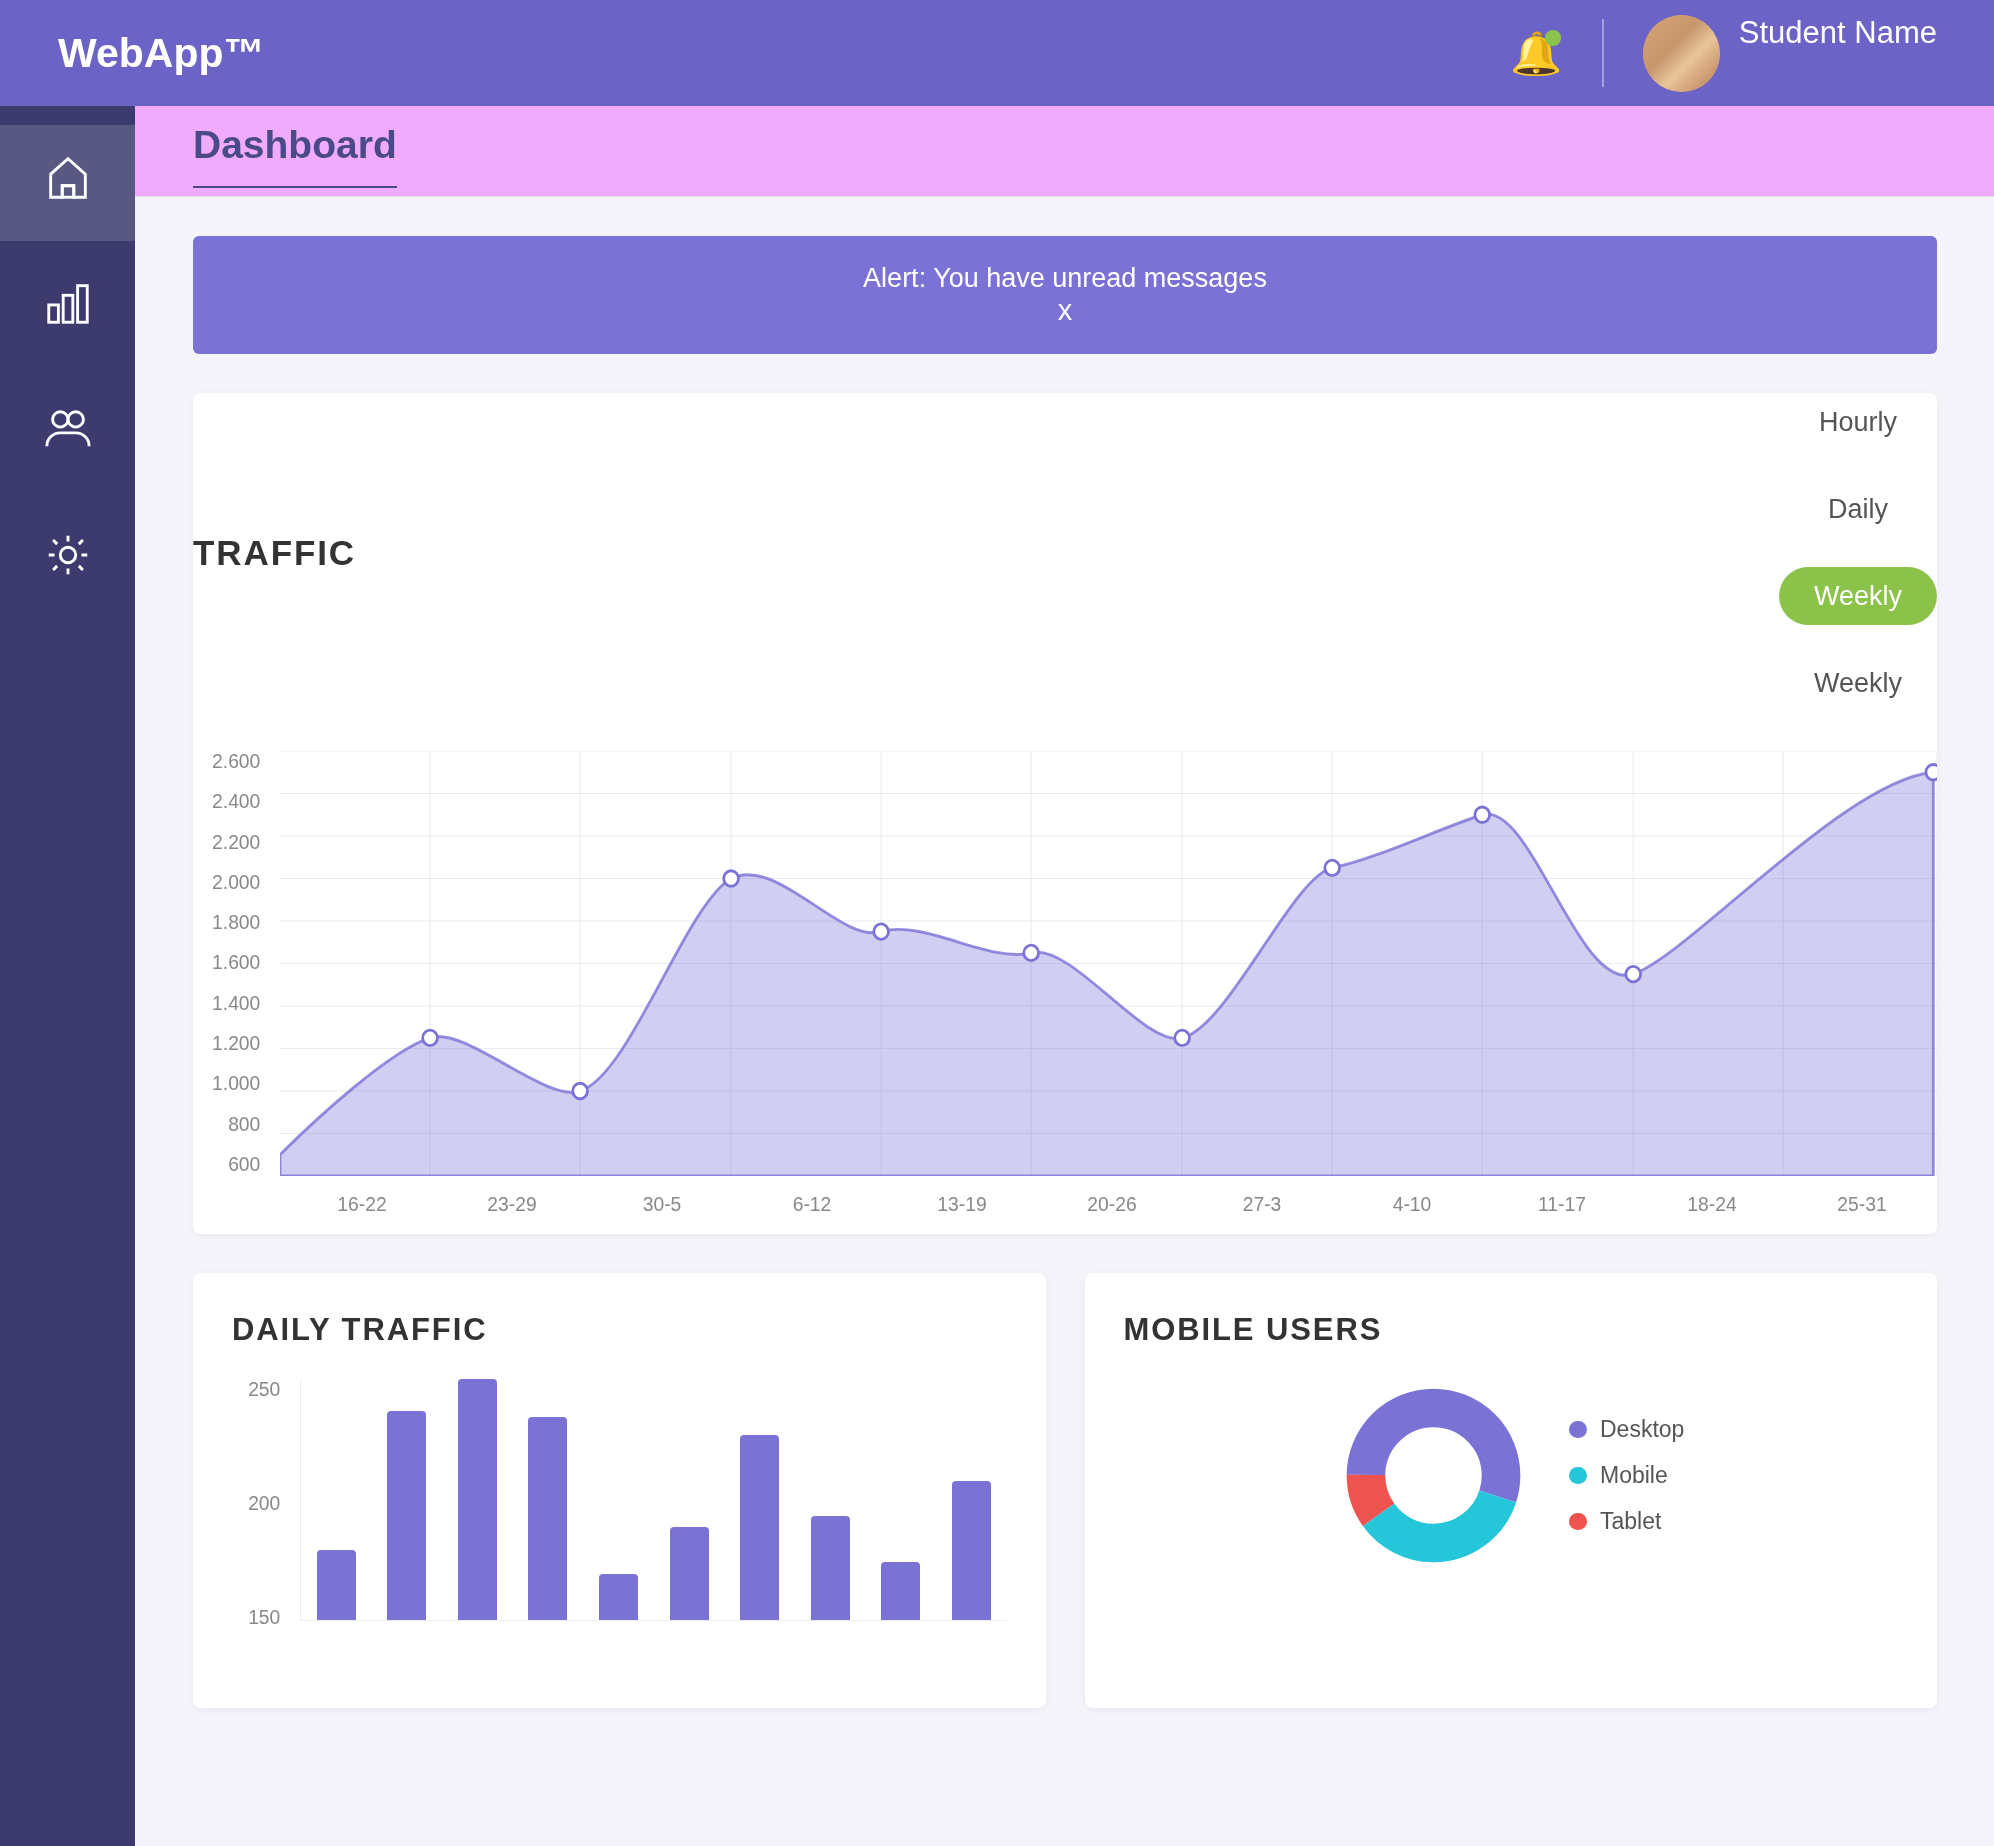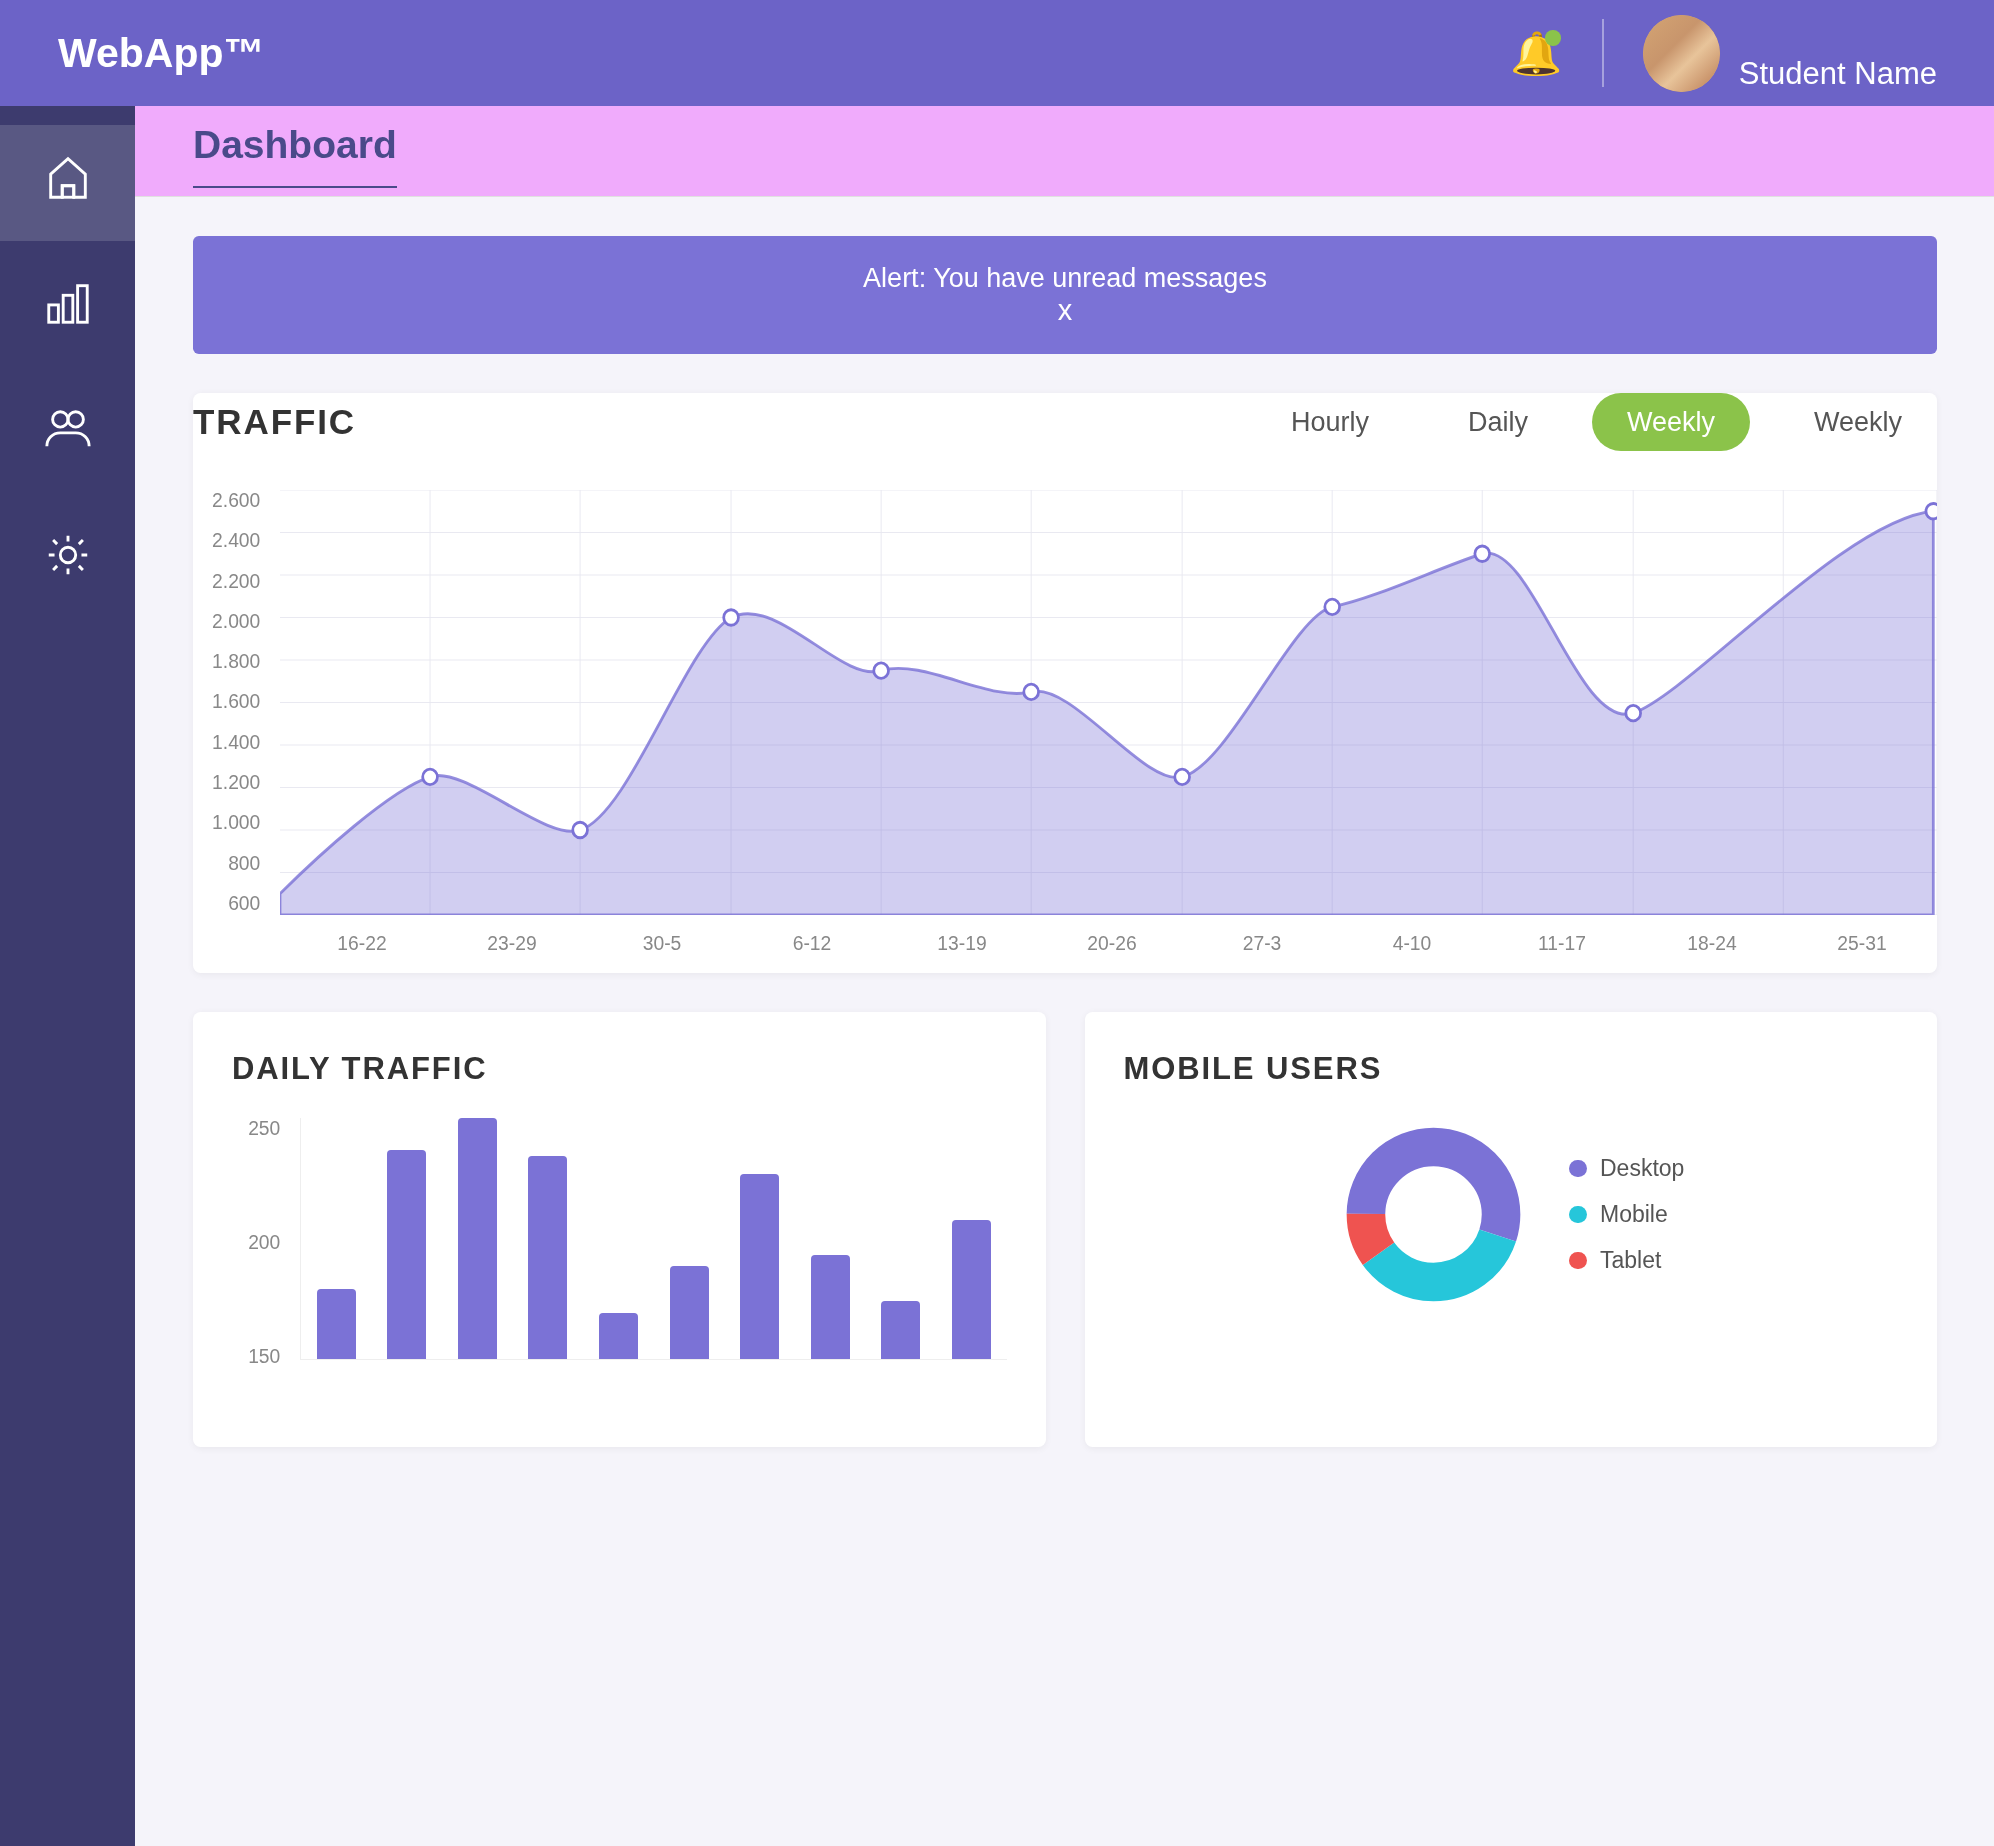--- a/index.html
+++ b/index.html
@@ -39,21 +39,21 @@
       background: #8bc34a;
       border-radius: 50%;
     }
     .divider-vert {
       width: 1.9px;
       height: 68px;
       background: rgba(255,255,255,0.4);
     }
     .user-section {
       display: flex;
-      align-items: flex-end;
+      align-items: flex-start;
       gap: 19.3px;
     }
     .avatar {
       width: 77px;
       height: 77px;
       border-radius: 50%;
       background: #d4a574;
       overflow: hidden;
       display: flex;
       align-items: center;
@@ -164,20 +164,21 @@
     .traffic-title {
       font-size: 35px;
       font-weight: bold;
       color: #333;
       letter-spacing: 1.9px;
     }
     .filter-buttons {
       display: flex;
       gap: 29px;
       align-items: center;
+      flex-direction: column;
     }
     .filter-btn {
       font-size: 27px;
       padding: 13.5px 35px;
       border: none;
       background: transparent;
       color: #555;
       cursor: pointer;
       border-radius: 29px;
     }

